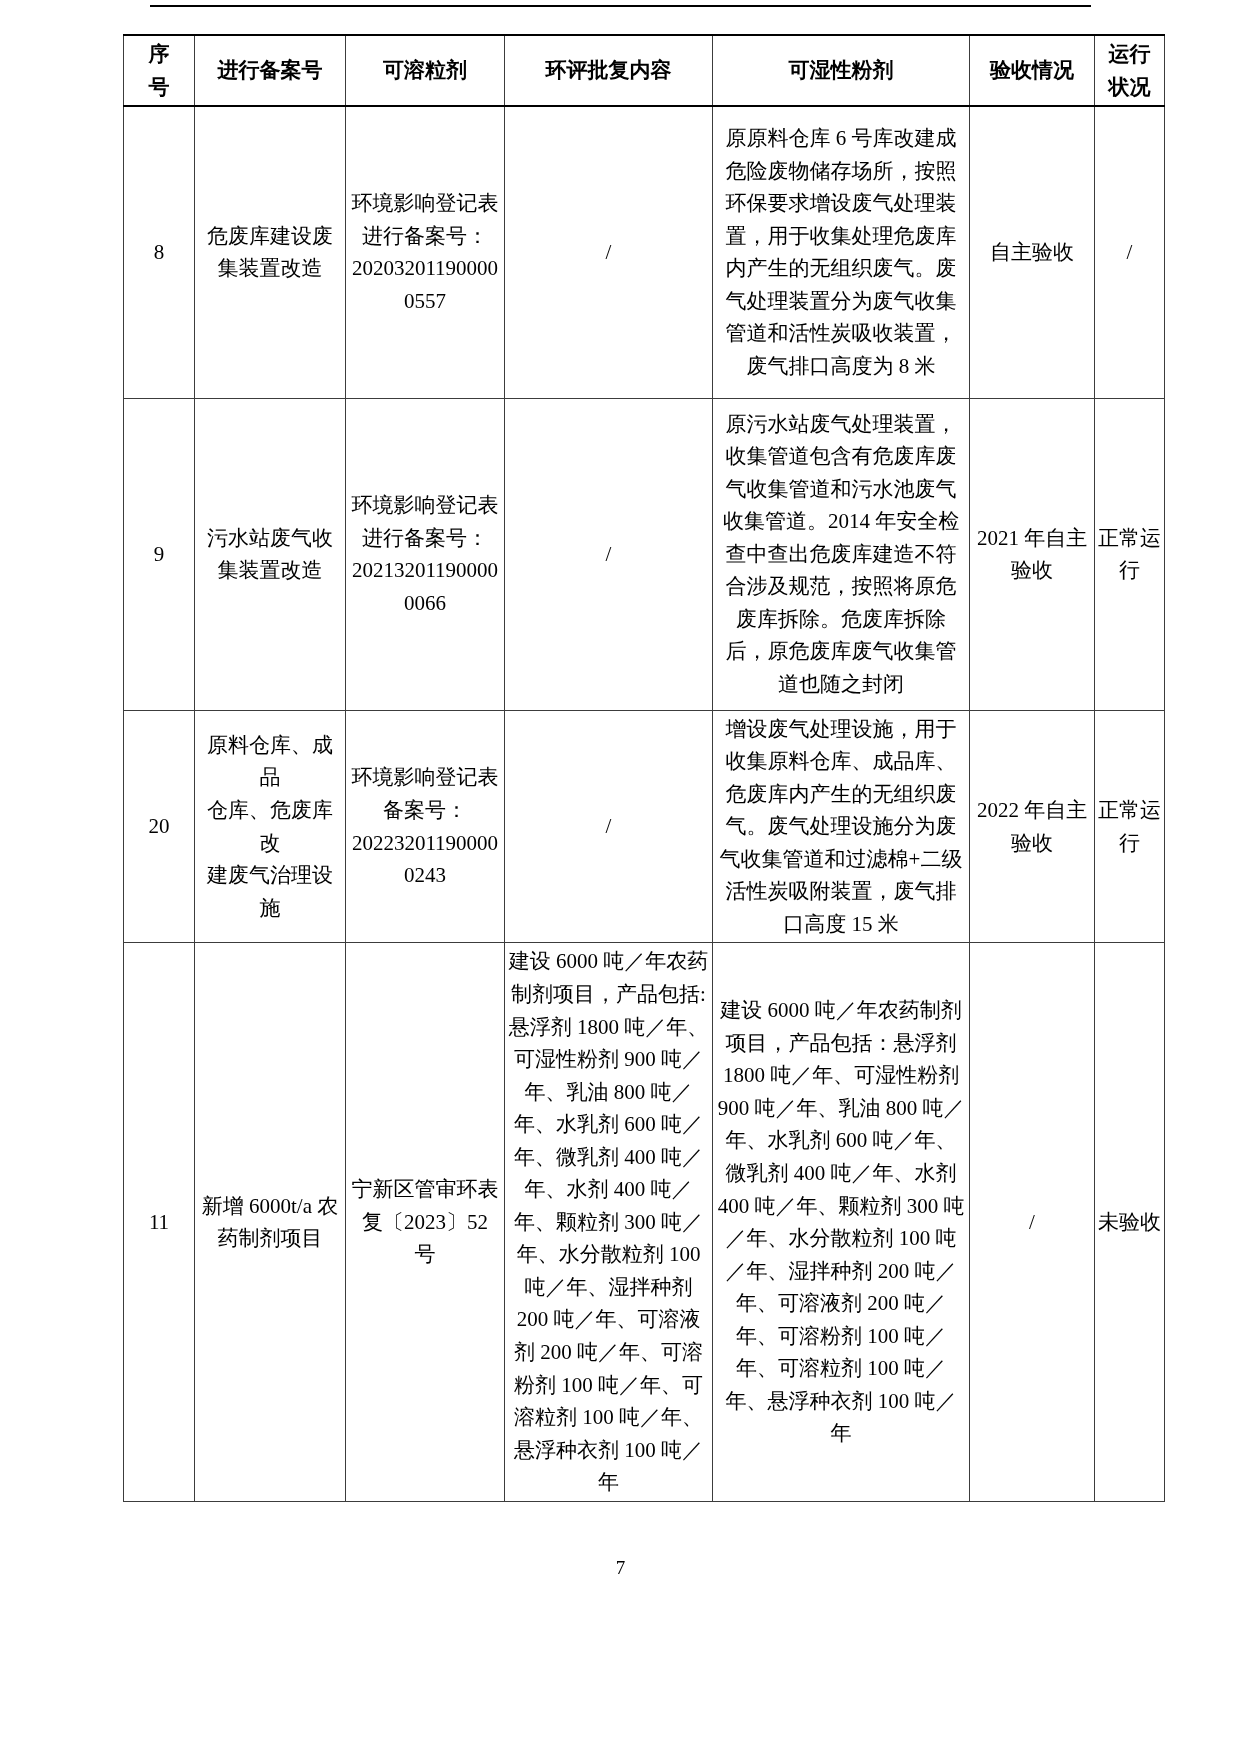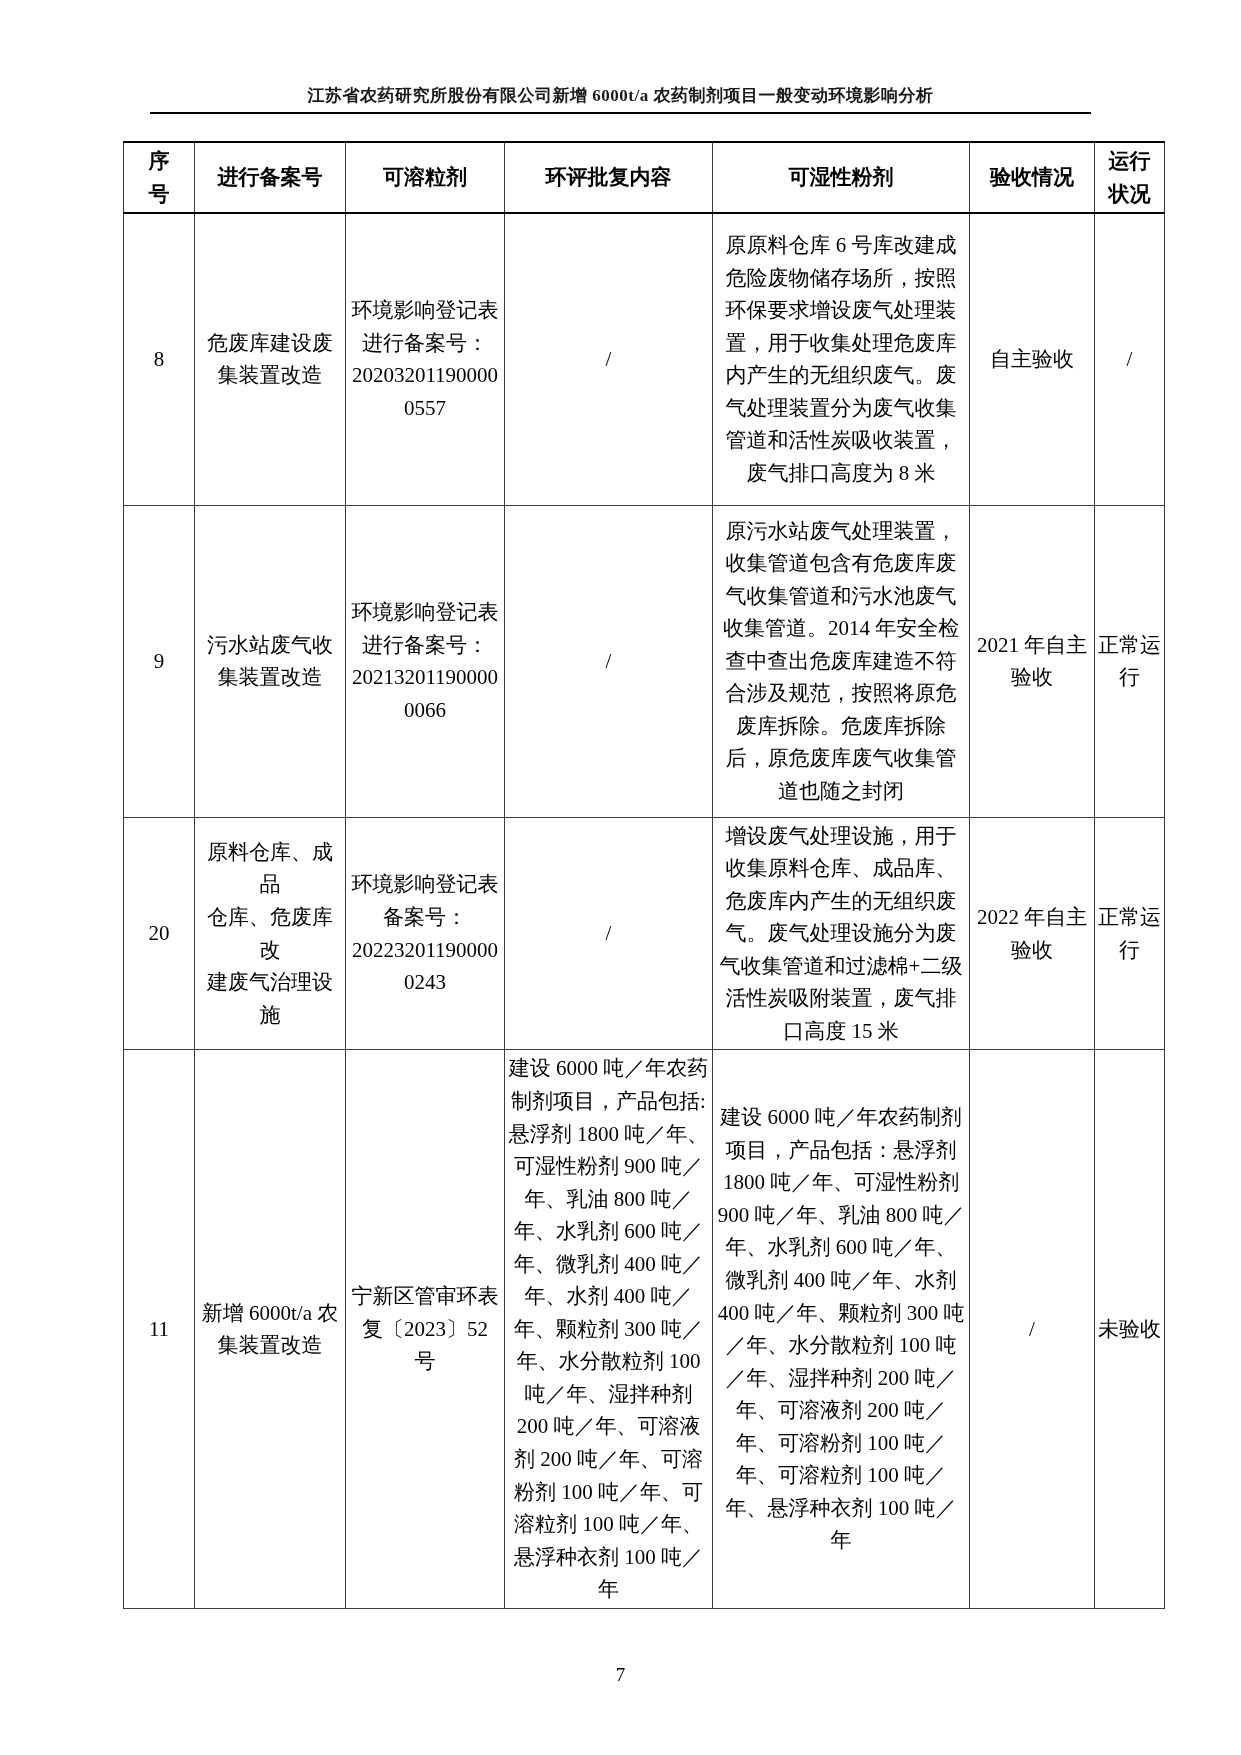--- a/index.html
+++ b/index.html
@@ -67,21 +67,20 @@
     text-align: center;
     font-size: 19px;
     color: #000000;
   }
 </style>
 </head>
 <body>
 
 <div class="page">
 
-  <div class="doc-header">江苏省农药研究所股份有限公司新增 6000t/a 农药制剂项目一般变动环境影响分析</div>
   <div class="header-rule"></div>
 
   <table class="main-table">
     <colgroup>
       <col style="width:71px">
       <col style="width:151px">
       <col style="width:159px">
       <col style="width:208px">
       <col style="width:257px">
       <col style="width:125px">
@@ -142,21 +141,21 @@
         <td>/</td>
         <td>增设废气处理设施，用于收集原料仓库、成品库、危废库内产生的无组织废气。废气处理设施分为废气收集管道和过滤棉+二级活性炭吸附装置，废气排口高度 15 米</td>
         <td>2022 年自主
 验收</td>
         <td>正常运
 行</td>
       </tr>
       <tr class="row-11">
         <td>11</td>
         <td>新增 6000t/a 农
-集装置改造</td>
+药制剂项目</td>
         <td>宁新区管审环表
 复〔2023〕52 号</td>
         <td>建设 6000 吨／年农药制剂项目，产品包括:悬浮剂 1800 吨／年、可湿性粉剂 900 吨／年、乳油 800 吨／年、水乳剂 600 吨／年、微乳剂 400 吨／年、水剂 400 吨／年、颗粒剂 300 吨／年、水分散粒剂 100 吨／年、湿拌种剂 200 吨／年、可溶液剂 200 吨／年、可溶粉剂 100 吨／年、可溶粒剂 100 吨／年、悬浮种衣剂 100 吨／年</td>
         <td>建设 6000 吨／年农药制剂项目，产品包括：悬浮剂 1800 吨／年、可湿性粉剂 900 吨／年、乳油 800 吨／年、水乳剂 600 吨／年、微乳剂 400 吨／年、水剂 400 吨／年、颗粒剂 300 吨／年、水分散粒剂 100 吨／年、湿拌种剂 200 吨／年、可溶液剂 200 吨／年、可溶粉剂 100 吨／年、可溶粒剂 100 吨／年、悬浮种衣剂 100 吨／年</td>
         <td>/</td>
         <td>未验收</td>
       </tr>
     </tbody>
   </table>
 

